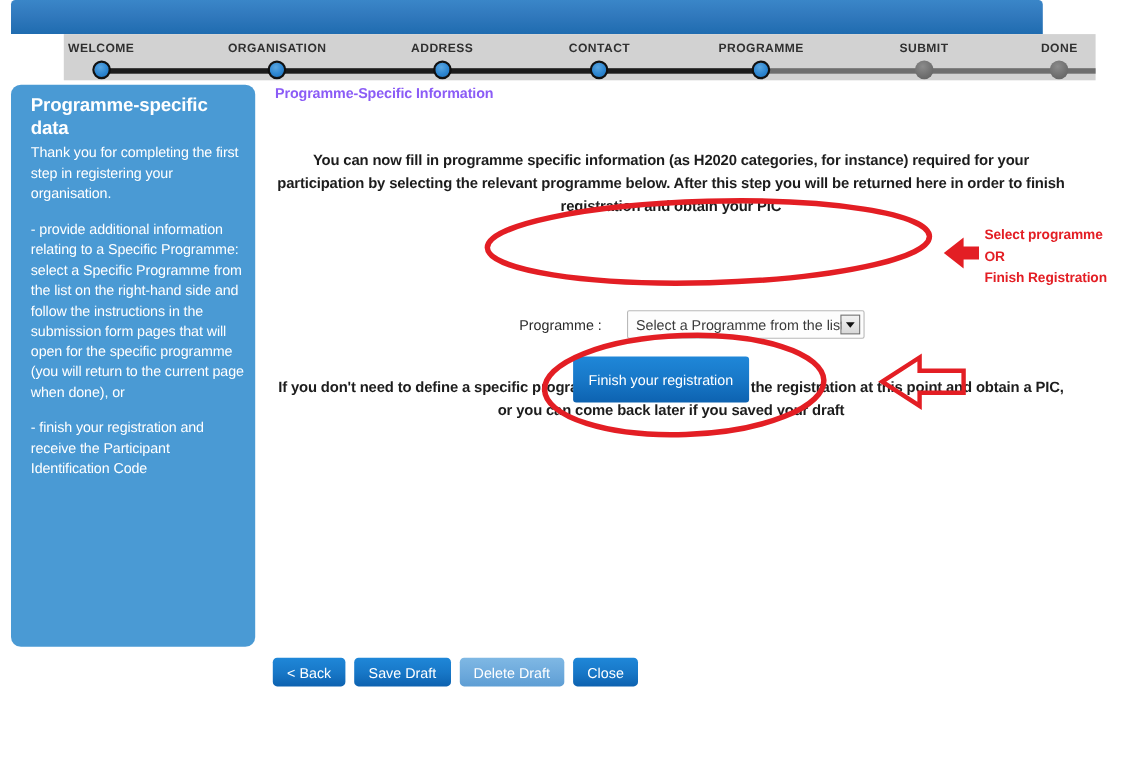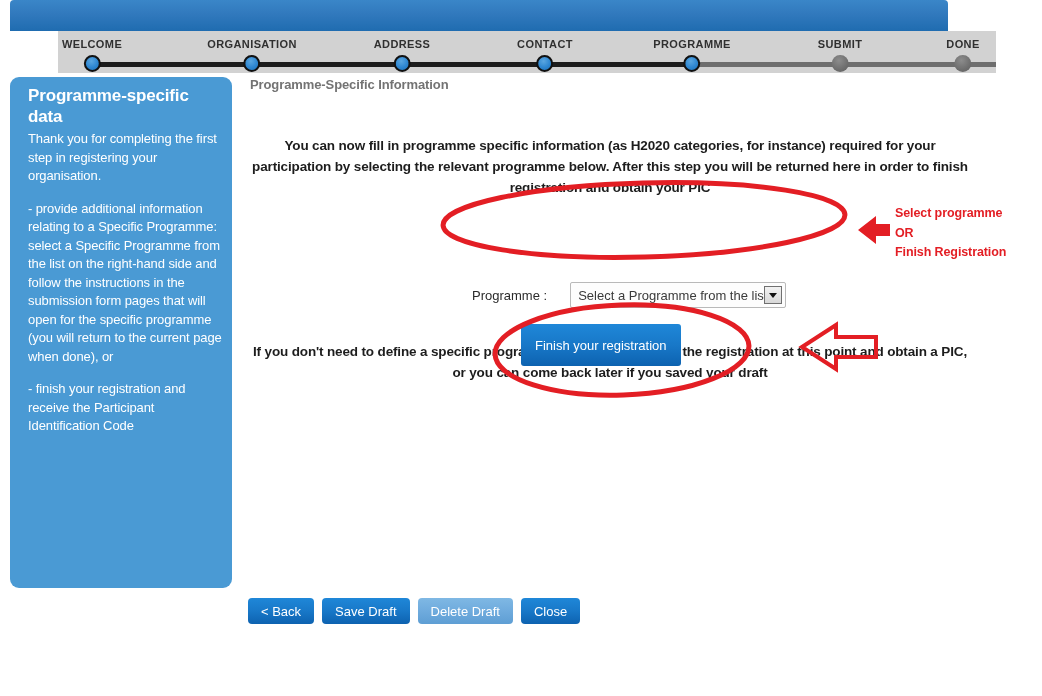--- a/index.html
+++ b/index.html
@@ -127,21 +127,21 @@
   
   #main {
     position: absolute;
     left: 240px;
     top: 77px;
     width: 740px;
   }
   #page-title {
     font-size: 13px;
     font-weight: bold;
-    color: #737373;
+    color: #8b5cf6;
     margin: 0;
     padding: 0 0 0 10px;
     letter-spacing: -0.1px;
   }
   #intro-text {
     position: absolute;
     left: 5px;
     top: 58px;
     width: 730px;
     text-align: center;

